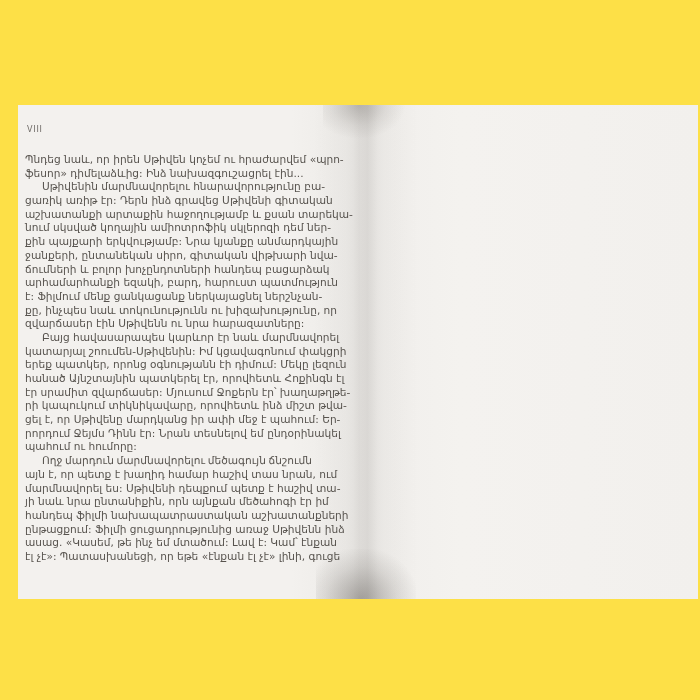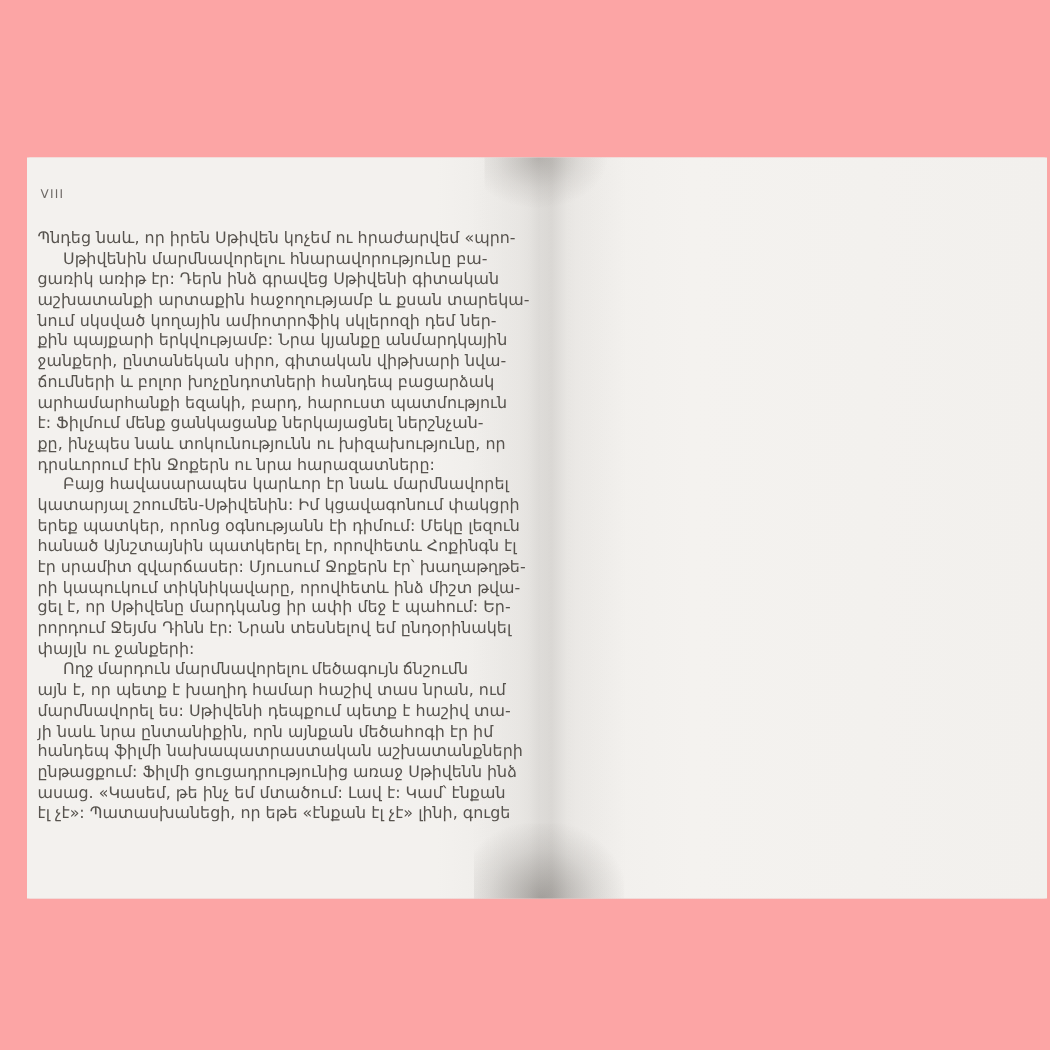--- a/index.html
+++ b/index.html
@@ -2,21 +2,21 @@
 <html><head>
 <meta charset="utf-8">
 <style>
   html,body{margin:0;padding:0;}
   body{
     width:700px;height:700px;overflow:hidden;
     background:#ffffff;
     font-family:"DejaVu Sans",sans-serif;
     position:relative;
   }
-  .canvas{position:absolute;inset:0;background:#fca5a5;}
+  .canvas{position:absolute;inset:0;background:#fde047;}
   .book{
     position:absolute;left:18px;top:105px;width:680px;height:494px;
     background:#f2f0ed;
     border-radius:2px;
     box-shadow:inset 0 1px 0 rgba(0,0,0,0.05), inset 0 -5px 7px -4px rgba(0,0,0,0.10), inset 1px 0 0 rgba(0,0,0,0.03), inset -1px 0 0 rgba(0,0,0,0.04);
   }
   .page{position:absolute;top:0;height:100%;}
   .page.left{
     left:0;width:342px;
     background:linear-gradient(90deg,#f3f1ee 0%,#f3f1ee 80%,#edebe8 96%,#e7e5e2 100%);
@@ -72,40 +72,41 @@
 </head>
 <body>
 
 <div class="canvas">
   <div class="book">
 
     <div class="page left">
       <div class="pagenum pn-left">VIII</div>
       <div class="text-col col-left" id="left-col">
           <div class="line fit"><span class="inner" style="transform: scaleX(1);">Պնդեց նաև, որ իրեն Սթիվեն կոչեմ ու հրաժարվեմ «պրո-</span></div>
+          <div class="line end"><span class="inner" style="transform: scaleX(1);">ֆեսոր» դիմելաձևից: Ինձ նախազգուշացրել էին...</span></div>
           <div class="line indent fit"><span class="inner" style="transform: scaleX(1);">Սթիվենին մարմնավորելու հնարավորությունը բա-</span></div>
           <div class="line fit"><span class="inner" style="transform: scaleX(1);">ցառիկ առիթ էր: Դերն ինձ գրավեց Սթիվենի գիտական</span></div>
           <div class="line fit"><span class="inner" style="transform: scaleX(1);">աշխատանքի արտաքին հաջողությամբ և քսան տարեկա-</span></div>
           <div class="line fit"><span class="inner" style="transform: scaleX(1);">նում սկսված կողային ամիոտրոֆիկ սկլերոզի դեմ ներ-</span></div>
           <div class="line fit"><span class="inner" style="transform: scaleX(1);">քին պայքարի երկվությամբ: Նրա կյանքը անմարդկային</span></div>
           <div class="line fit"><span class="inner" style="transform: scaleX(1);">ջանքերի, ընտանեկան սիրո, գիտական վիթխարի նվա-</span></div>
           <div class="line fit"><span class="inner" style="transform: scaleX(1);">ճումների և բոլոր խոչընդոտների հանդեպ բացարձակ</span></div>
           <div class="line fit"><span class="inner" style="transform: scaleX(1);">արհամարհանքի եզակի, բարդ, հարուստ պատմություն</span></div>
           <div class="line fit"><span class="inner" style="transform: scaleX(1);">է: Ֆիլմում մենք ցանկացանք ներկայացնել ներշնչան-</span></div>
           <div class="line fit"><span class="inner" style="transform: scaleX(1);">քը, ինչպես նաև տոկունությունն ու խիզախությունը, որ</span></div>
-          <div class="line end"><span class="inner" style="transform: scaleX(1);">դրսևորում էին Ջոքերն ու նրա հարազատները:</span></div>
+          <div class="line end"><span class="inner" style="transform: scaleX(1);">զվարճասեր էին Սթիվենն ու նրա հարազատները:</span></div>
           <div class="line indent fit"><span class="inner" style="transform: scaleX(1);">Բայց հավասարապես կարևոր էր նաև մարմնավորել</span></div>
           <div class="line fit"><span class="inner" style="transform: scaleX(1);">կատարյալ շոումեն-Սթիվենին: Իմ կցավագոնում փակցրի</span></div>
           <div class="line fit"><span class="inner" style="transform: scaleX(1);">երեք պատկեր, որոնց օգնությանն էի դիմում: Մեկը լեզուն</span></div>
           <div class="line fit"><span class="inner" style="transform: scaleX(1);">հանած Այնշտայնին պատկերել էր, որովհետև Հոքինգն էլ</span></div>
           <div class="line fit"><span class="inner" style="transform: scaleX(1);">էր սրամիտ զվարճասեր: Մյուսում Ջոքերն էր՝ խաղաթղթե-</span></div>
           <div class="line fit"><span class="inner" style="transform: scaleX(1);">րի կապուկում տիկնիկավարը, որովհետև ինձ միշտ թվա-</span></div>
           <div class="line fit"><span class="inner" style="transform: scaleX(1);">ցել է, որ Սթիվենը մարդկանց իր ափի մեջ է պահում: Եր-</span></div>
           <div class="line fit"><span class="inner" style="transform: scaleX(1);">րորդում Ջեյմս Դինն էր: Նրան տեսնելով եմ ընդօրինակել</span></div>
-          <div class="line end"><span class="inner" style="transform: scaleX(1);">փայլն ու ջանքերի:</span></div>
+          <div class="line end"><span class="inner" style="transform: scaleX(1);">պահում ու հումորը:</span></div>
           <div class="line indent fit"><span class="inner" style="transform: scaleX(1); font-family: Liberation Serif, serif;">Ողջ մարդուն մարմնավորելու մեծագույն ճնշումն</span></div>
           <div class="line fit"><span class="inner" style="transform: scaleX(1);">այն է, որ պետք է խաղիդ համար հաշիվ տաս նրան, ում</span></div>
           <div class="line fit"><span class="inner" style="transform: scaleX(1);">մարմնավորել ես: Սթիվենի դեպքում պետք է հաշիվ տա-</span></div>
           <div class="line fit"><span class="inner" style="transform: scaleX(1);">յի նաև նրա ընտանիքին, որն այնքան մեծահոգի էր իմ</span></div>
           <div class="line fit"><span class="inner" style="transform: scaleX(1);">հանդեպ ֆիլմի նախապատրաստական աշխատանքների</span></div>
           <div class="line fit"><span class="inner" style="transform: scaleX(1);">ընթացքում: Ֆիլմի ցուցադրությունից առաջ Սթիվենն ինձ</span></div>
           <div class="line fit"><span class="inner" style="transform: scaleX(1);">ասաց. «Կասեմ, թե ինչ եմ մտածում: Լավ է: Կամ՝ էնքան</span></div>
           <div class="line fit"><span class="inner" style="transform: scaleX(1);">էլ չէ»: Պատասխանեցի, որ եթե «էնքան էլ չէ» լինի, գուցե</span></div>
         </div>
     </div>

